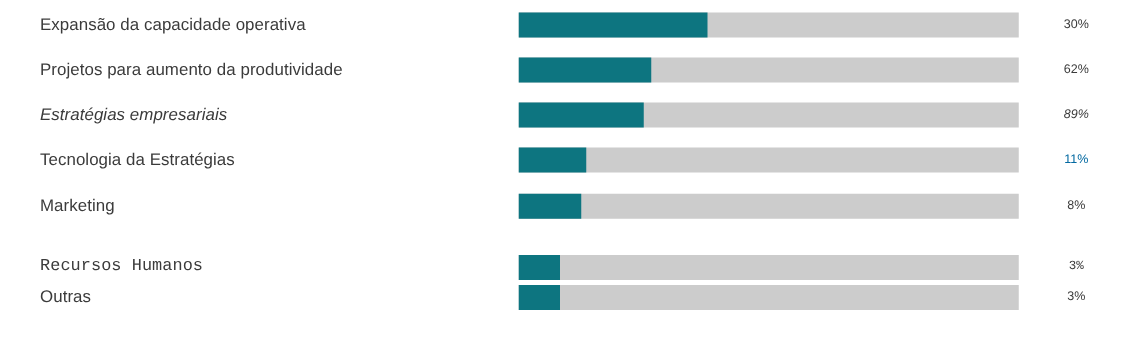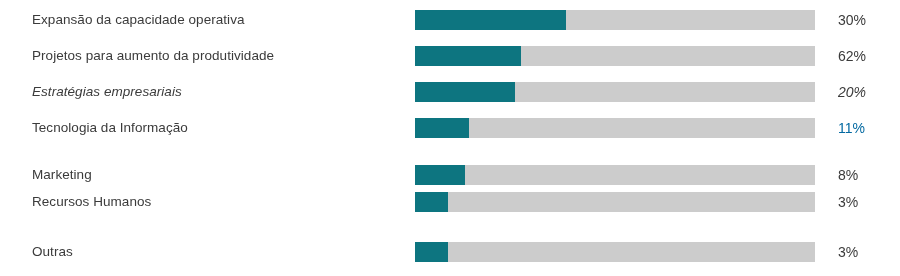--- a/index.html
+++ b/index.html
@@ -59,22 +59,22 @@
     background: #0d7580;
     width: 0;
   }
 
   .row-value {
     position: absolute;
     left: 838px;
     width: 46px;
     top: 50%;
     transform: translateY(-50%);
-    text-align: left;
-    font-size: 14px;
+    text-align: center;
+    font-size: 10px;
     line-height: 1.2;
     color: #3b3b3b;
     white-space: nowrap;
   }
 </style>
 </head>
 <body>
 
 <div id="chart-root" style="background: rgb(255, 255, 255);">
 
@@ -92,48 +92,48 @@
       <div class="bar-fill" style="width: 106px; background: rgb(13, 117, 128);"></div>
     </div>
     <div class="row-value" style="color: rgb(59, 59, 59);">62%</div>
   </div>
 
   <div class="bar-row" style="top: 74px; font-style: italic;">
     <div class="row-label" style="color: rgb(59, 59, 59);">Estratégias empresariais</div>
     <div class="bar-track" style="background: rgb(204, 204, 204);">
       <div class="bar-fill" style="width: 100px; background: rgb(13, 117, 128);"></div>
     </div>
-    <div class="row-value" style="color: rgb(59, 59, 59);">20%</div>
+    <div class="row-value" style="color: rgb(59, 59, 59);">89%</div>
   </div>
 
   <div class="bar-row" style="top: 110px;">
-    <div class="row-label" style="color: rgb(59, 59, 59);">Tecnologia da Informação</div>
+    <div class="row-label" style="color: rgb(59, 59, 59);">Tecnologia da Estratégias</div>
     <div class="bar-track" style="background: rgb(204, 204, 204);">
       <div class="bar-fill" style="width: 54px; background: rgb(13, 117, 128);"></div>
     </div>
     <div class="row-value" style="color: #0369a1;">11%</div>
   </div>
 
-  <div class="bar-row" style="top: 157px; text-decoration: underline;">
+  <div class="bar-row" style="top: 147px; text-decoration: underline;">
     <div class="row-label" style="color: rgb(59, 59, 59);">Marketing</div>
     <div class="bar-track" style="background: rgb(204, 204, 204);">
       <div class="bar-fill" style="width: 50px; background: rgb(13, 117, 128);"></div>
     </div>
     <div class="row-value" style="color: rgb(59, 59, 59);">8%</div>
   </div>
 
-  <div class="bar-row" style="top: 184px;">
+  <div class="bar-row" style="top: 196px; font-family: Liberation Mono, monospace;">
     <div class="row-label" style="color: rgb(59, 59, 59);">Recursos Humanos</div>
     <div class="bar-track" style="background: rgb(204, 204, 204);">
       <div class="bar-fill" style="width: 33px; background: rgb(13, 117, 128);"></div>
     </div>
     <div class="row-value" style="color: rgb(59, 59, 59);">3%</div>
   </div>
 
-  <div class="bar-row" style="top: 234px;">
+  <div class="bar-row" style="top: 220px;">
     <div class="row-label" style="color: rgb(59, 59, 59);">Outras</div>
     <div class="bar-track" style="background: rgb(204, 204, 204);">
       <div class="bar-fill" style="width: 33px; background: rgb(13, 117, 128);"></div>
     </div>
     <div class="row-value" style="color: rgb(59, 59, 59);">3%</div>
   </div>
 
 </div>
 
 </body></html>

